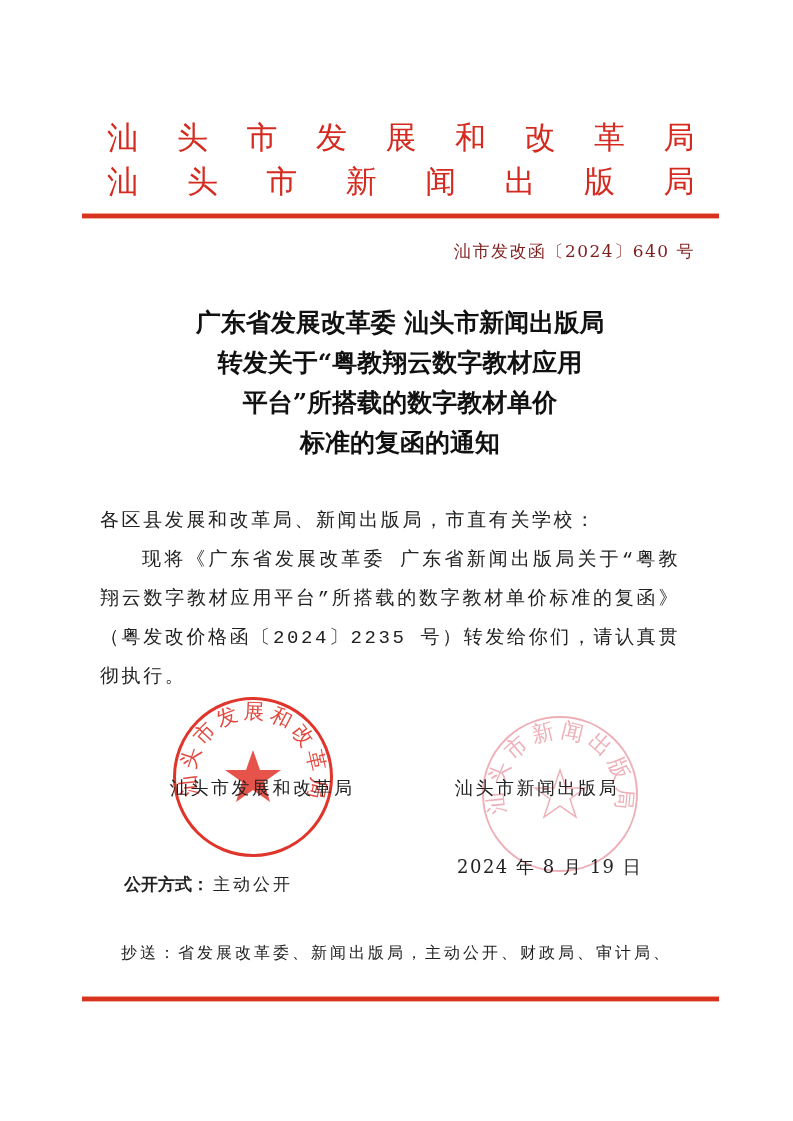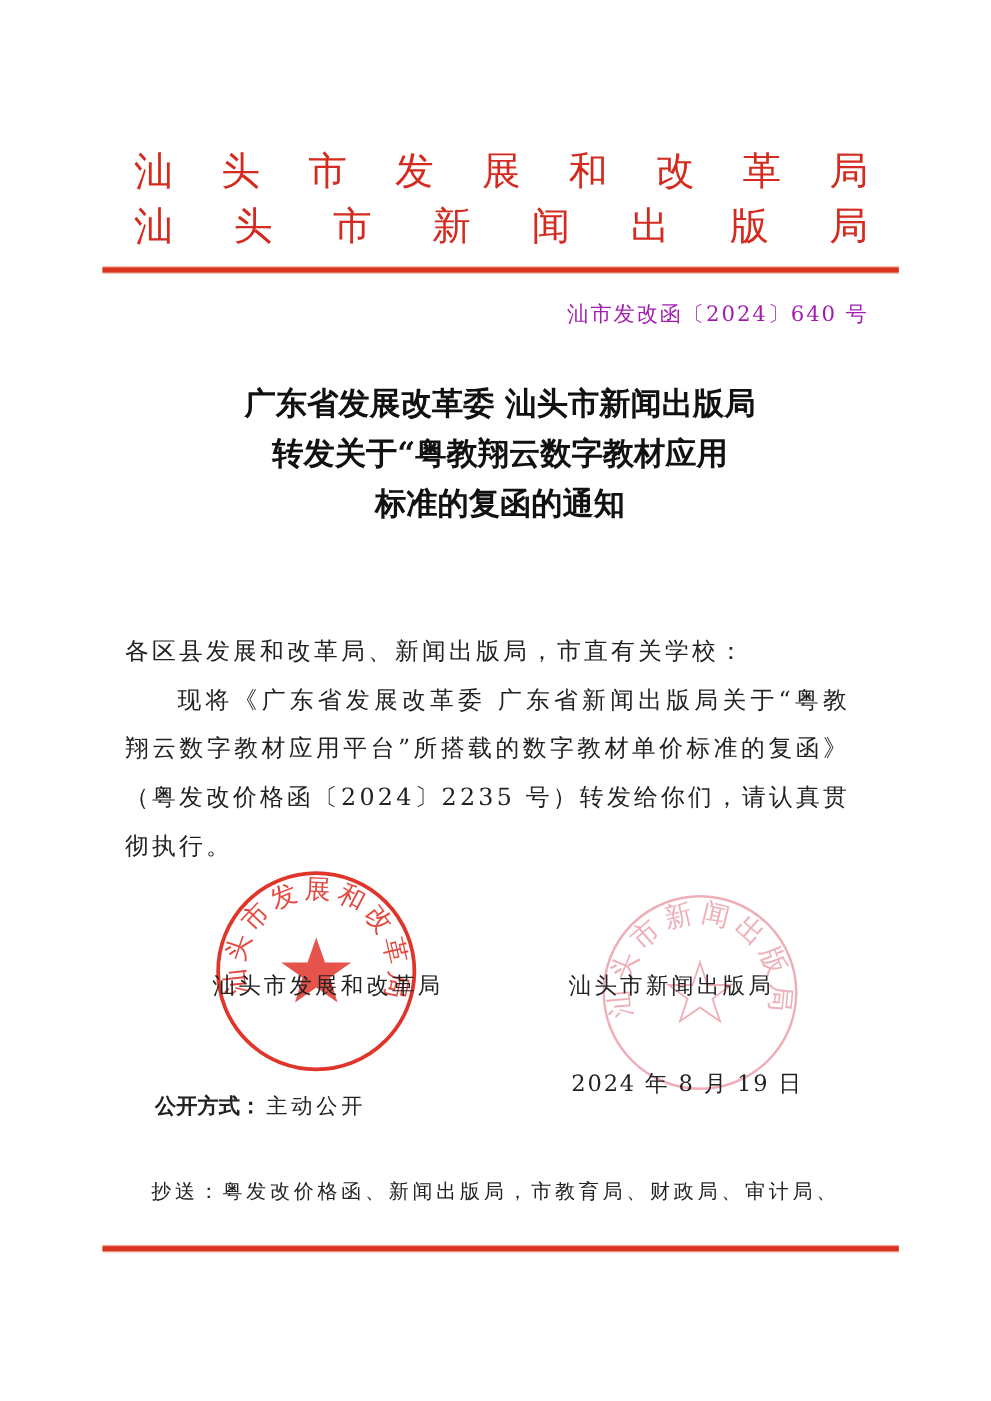--- a/index.html
+++ b/index.html
@@ -44,21 +44,21 @@
     .rule-top { top: 214px; }
     .rule-bottom { top: 997px; }
 
     
     .doc-number {
       position: absolute;
       top: 240px;
       right: 98px;
       font-size: 17px;
       letter-spacing: 1.5px;
-      color: #a21caf;
+      color: #7f1d1d;
     }
 
     
     .title {
       position: absolute;
       top: 303px;
       left: 100px;
       width: 600px;
       text-align: center;
       font-family: "DejaVu Serif", "Liberation Serif", serif;
@@ -71,20 +71,21 @@
 
     
     .body-text {
       position: absolute;
       left: 100px;
       width: 580px;
       font-size: 19px;
       line-height: 39px;
       letter-spacing: 2.6px;
       color: #222;
+      font-family: Liberation Mono, monospace;
     }
     .salutation { top: 502px; }
     .paragraph {
       top: 541px;
       text-indent: 42px;
       text-align: justify;
     }
 
     
     .stamp {
@@ -169,20 +170,21 @@
   <span>局</span>
 </div>
 
 <div class="red-rule rule-top"></div>
 
 <div class="doc-number">汕市发改函〔2024〕640 号</div>
 
 <div class="title">
   <div>广东省发展改革委  汕头市新闻出版局</div>
   <div>转发关于“粤教翔云数字教材应用</div>
+  <div>平台”所搭载的数字教材单价</div>
   <div>标准的复函的通知</div>
 </div>
 
 <div class="body-text salutation">各区县发展和改革局、新闻出版局，市直有关学校：</div>
 <div class="body-text paragraph">现将《广东省发展改革委 广东省新闻出版局关于“粤教翔云数字教材应用平台”所搭载的数字教材单价标准的复函》（粤发改价格函〔2024〕2235 号）转发给你们，请认真贯彻执行。</div>
 
 <div class="stamp stamp-left">
   <svg width="154" height="154" viewBox="0 0 154 154">
     <defs>
       <path id="arcL" d="M 22 95 A 58 58 0 1 1 132 95"></path>
@@ -208,16 +210,16 @@
 
 <div class="sign sign-left">汕头市发展和改革局</div>
 <div class="sign sign-right">汕头市新闻出版局</div>
 <div class="sign sign-date">2024 年 8 月 19 日</div>
 
 <div class="disclosure">
   <span class="label">公开方式：</span><span class="value">主动公开</span>
 </div>
 
 <div class="cc">
-  <div><span class="cc-label">抄送：</span><span>粤发改价格函、新闻出版局，市教育局、财政局、审计局、</span></div>
+  <div><span class="cc-label">抄送：</span><span>省发展改革委、新闻出版局，主动公开、财政局、审计局、</span></div>
 </div>
 
 <div class="red-rule rule-bottom"></div>
 
 </body></html>

